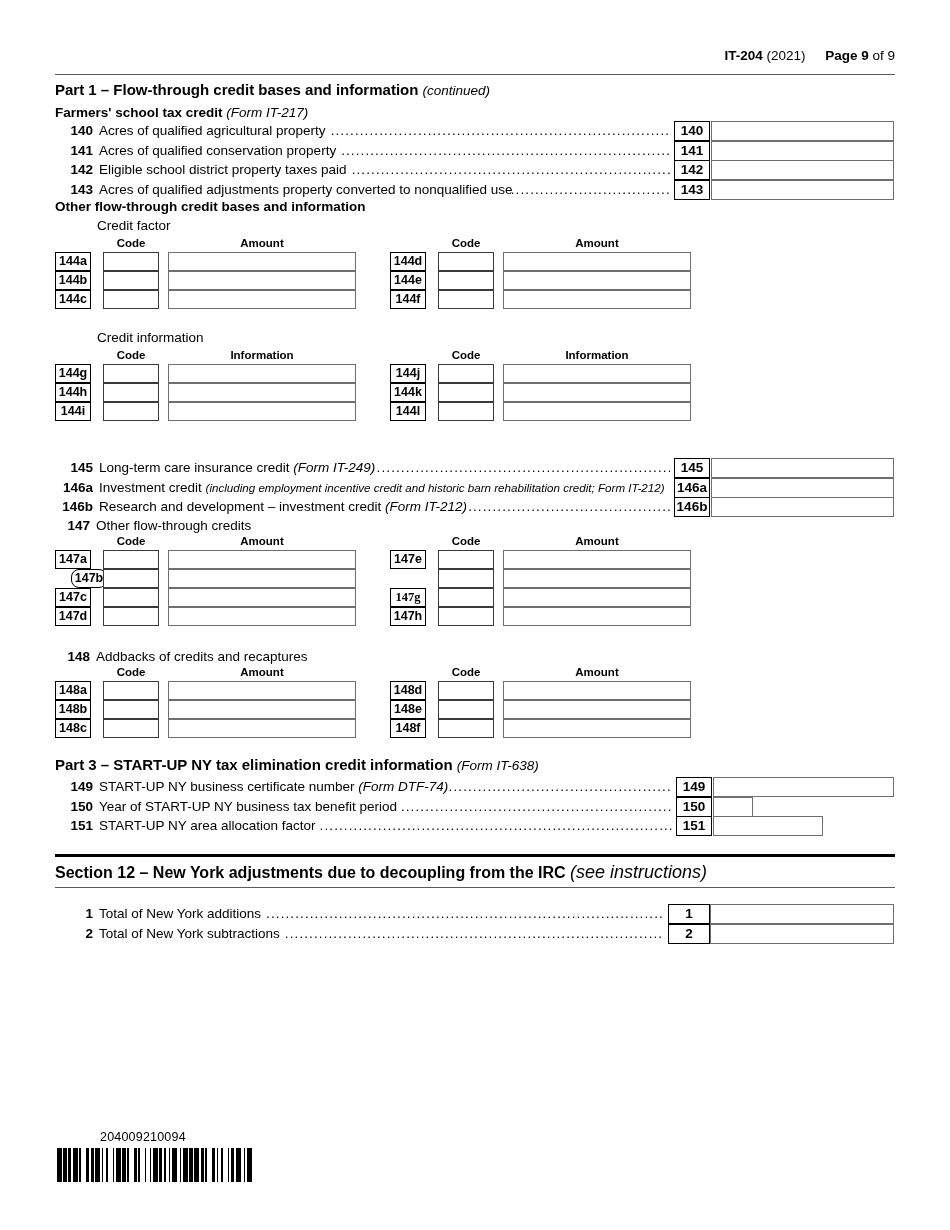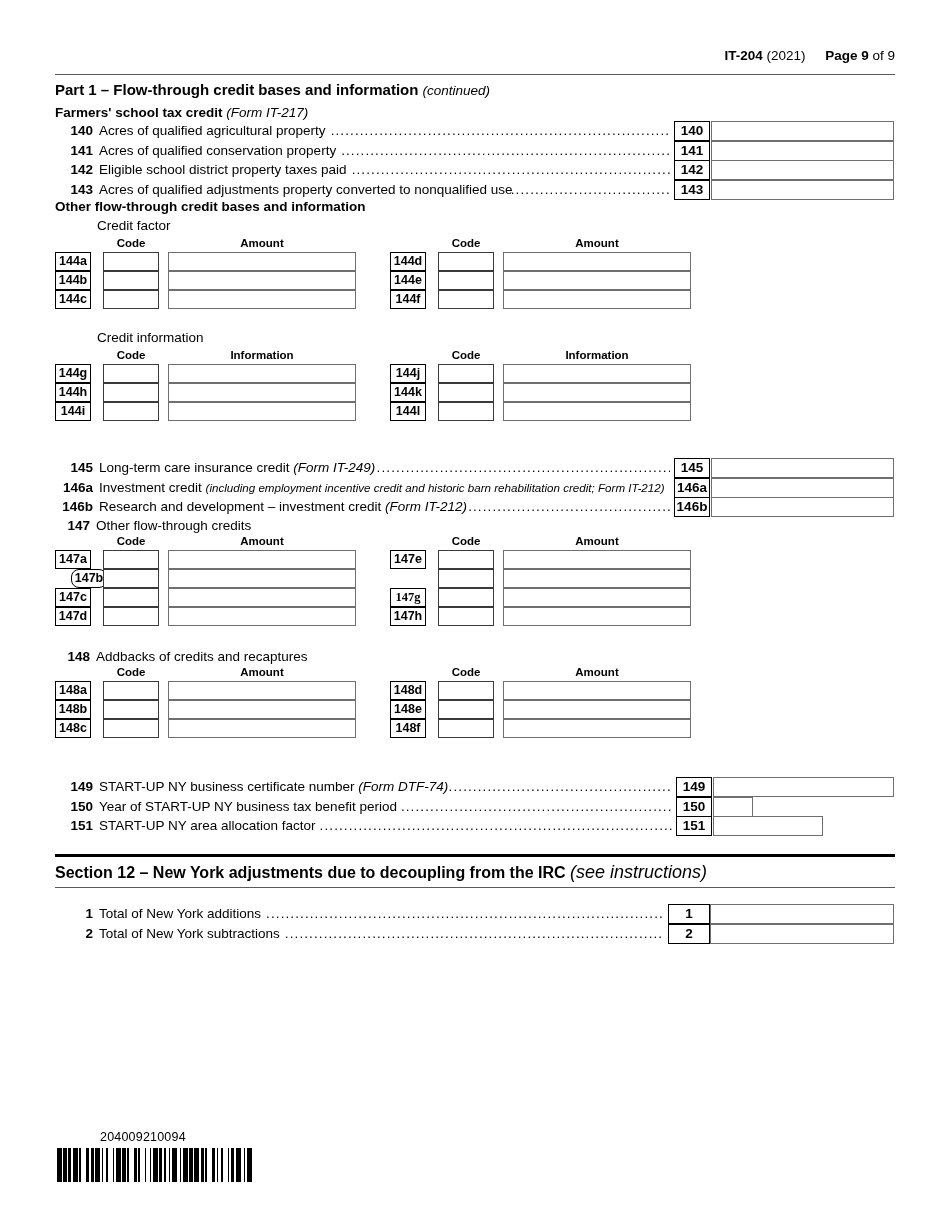--- a/index.html
+++ b/index.html
@@ -276,20 +276,24 @@
       <div class="codebox" style="left:438px; top:681px; width:56px;"></div>
       <div class="amtbox" style="left:503px; top:681px; width:188px;"></div>
       <div class="tagbox" style="left:390px; top:700px; width:36px;">148e</div>
       <div class="codebox" style="left:438px; top:700px; width:56px;"></div>
       <div class="amtbox" style="left:503px; top:700px; width:188px;"></div>
       <div class="tagbox" style="left:390px; top:719px; width:36px;">148f</div>
       <div class="codebox" style="left:438px; top:719px; width:56px;"></div>
       <div class="amtbox" style="left:503px; top:719px; width:188px;"></div>
     </div>
 
+  <div class="part-head" style="left:55px; top:756px;">
+    <span>Part 3 – START-UP NY tax elimination credit information</span>
+    <span class="ital">(Form IT-638)</span>
+  </div>
   <div id="p3-lines">
       <div class="line-no" style="left:60px; top:779px; width:33px;">149</div>
       <div class="line-txt" style="left:99px; top:779px;"><span>START-UP NY business certificate number </span><span class="ital">(Form DTF-74)</span></div>
       <div class="dots" style="left:448.609375px; top:779px; width:223.390625px;">.................................................</div>
       <div class="numbox" style="left:676px; top:777px; width:36px;">149</div>
       <div class="ansbox" style="left:713px; top:777px; width:181px;"></div>
       <div class="line-no" style="left:60px; top:798.5px; width:33px;">150</div>
       <div class="line-txt" style="left:99px; top:798.5px;"><span>Year of START-UP NY business tax benefit period</span></div>
       <div class="dots" style="left:400.921875px; top:798.5px; width:271.078125px;">...........................................................</div>
       <div class="numbox" style="left:676px; top:796.5px; width:36px;">150</div>

